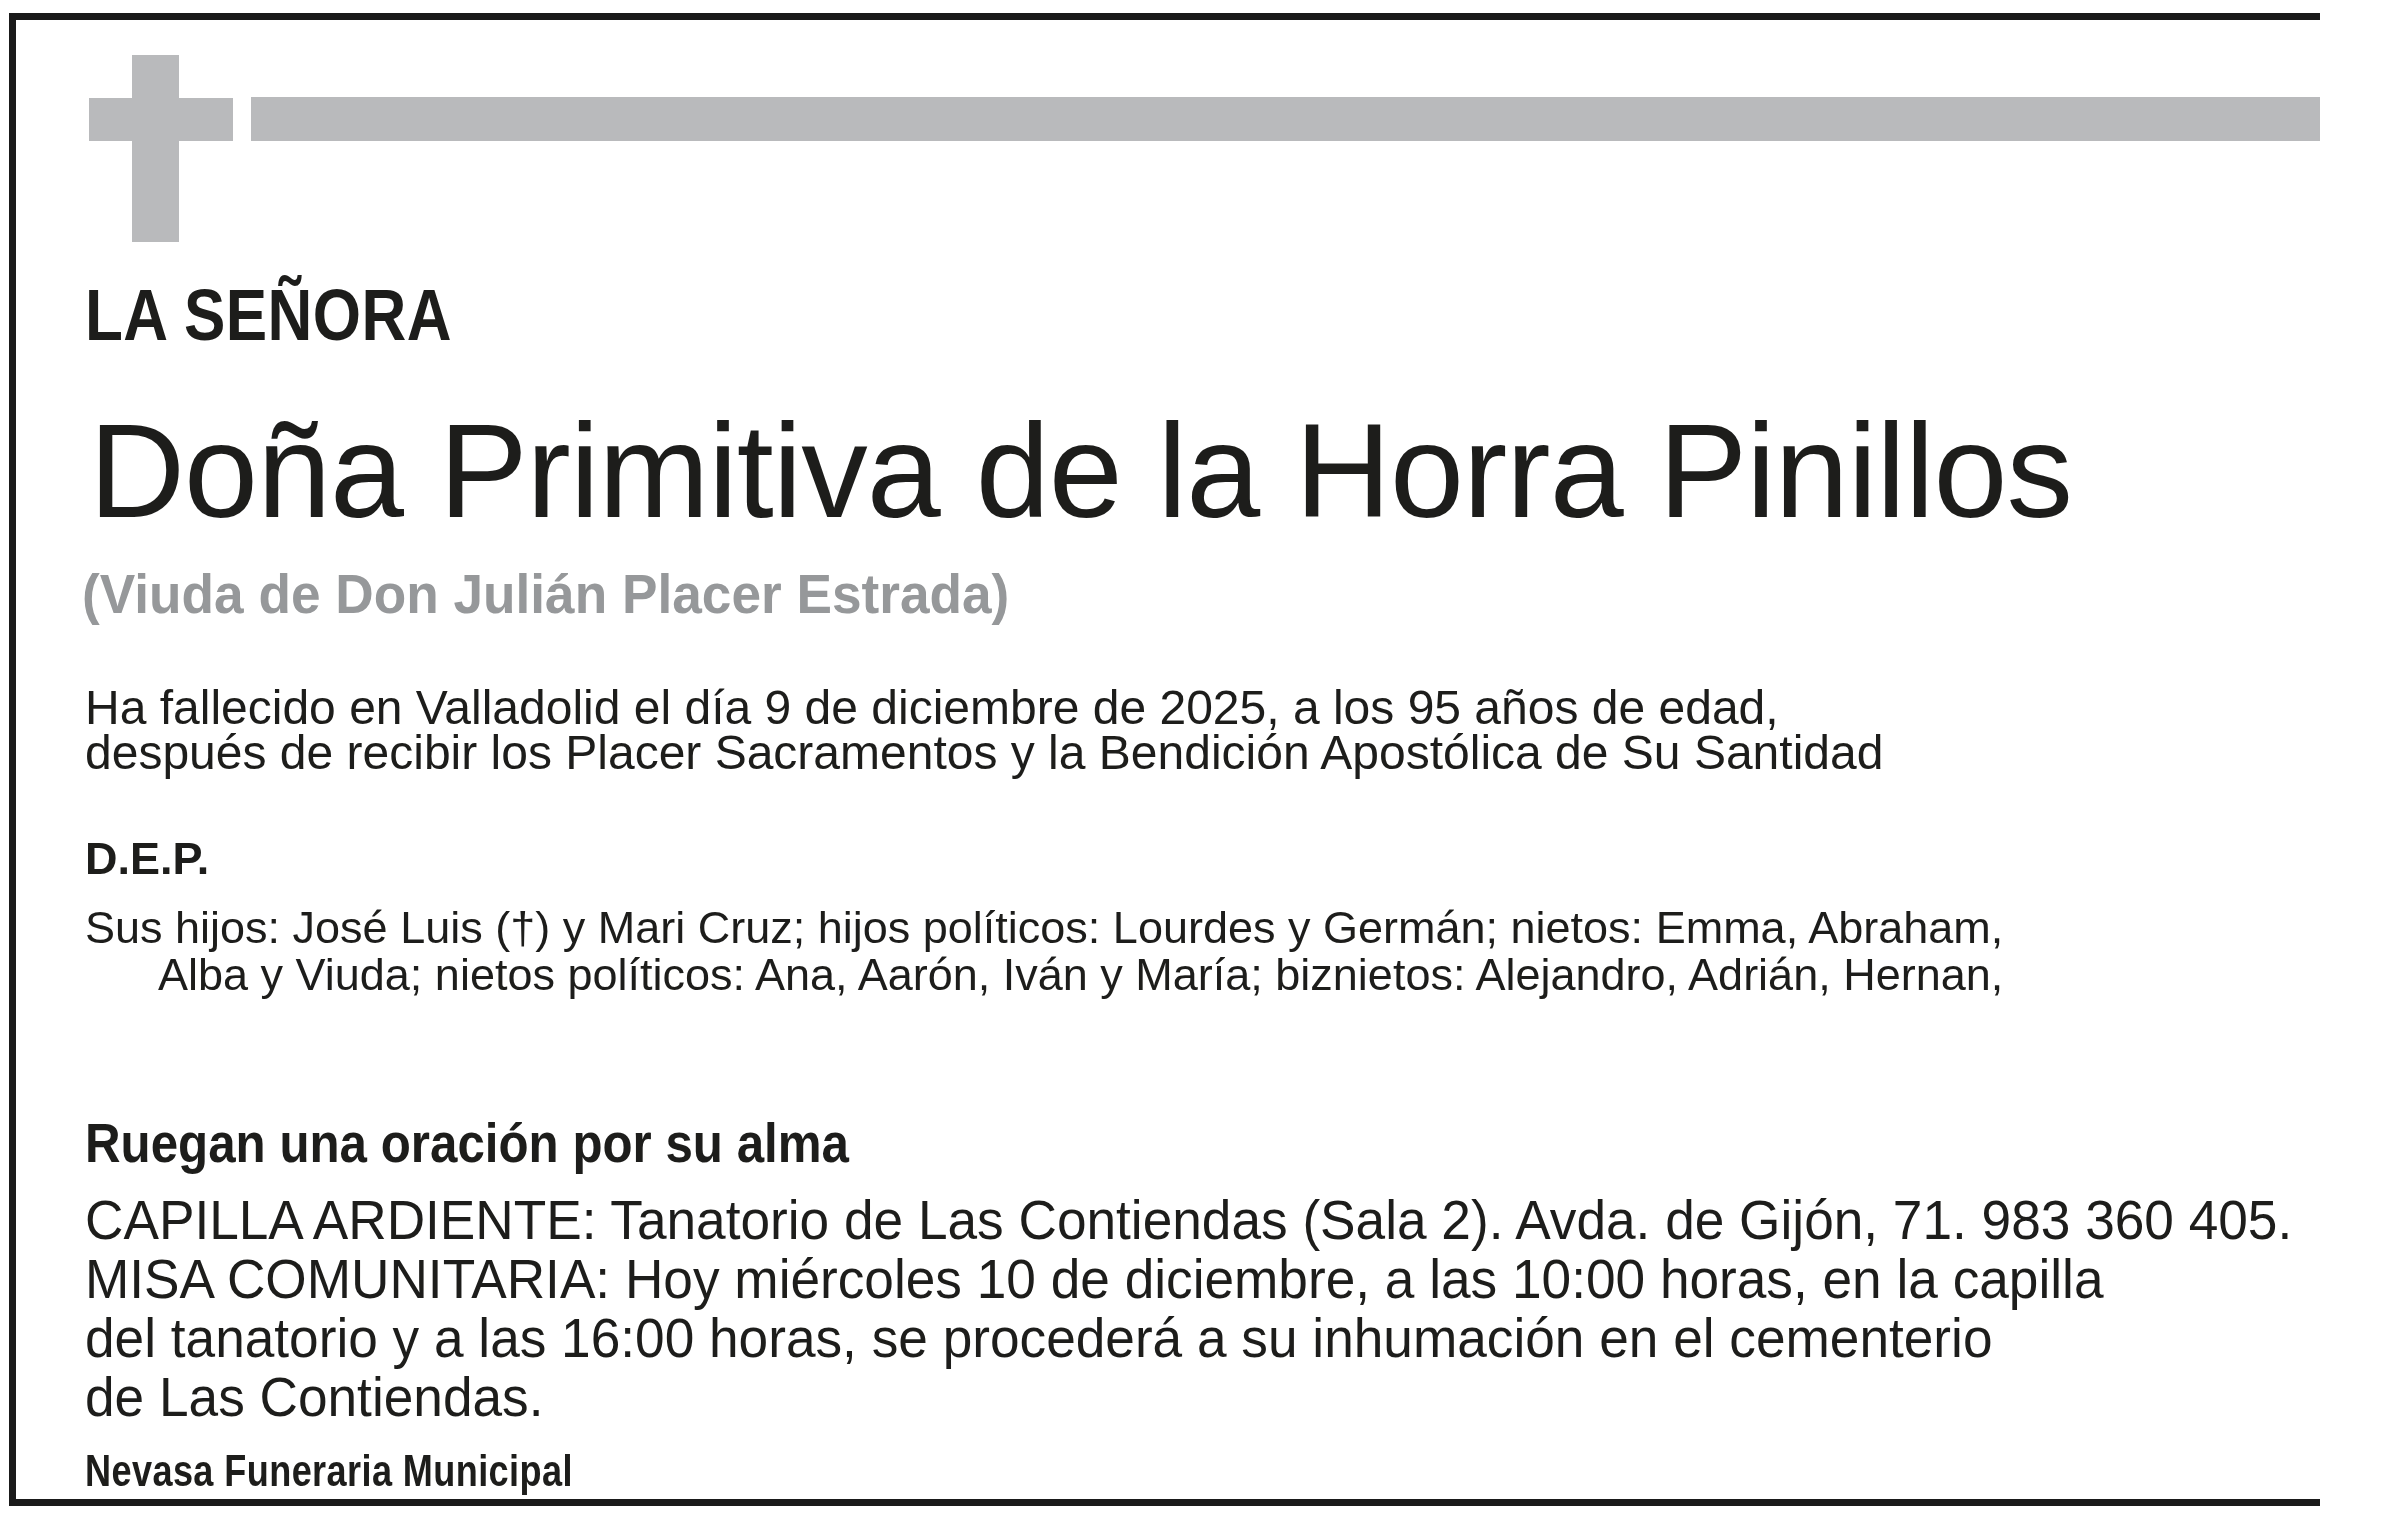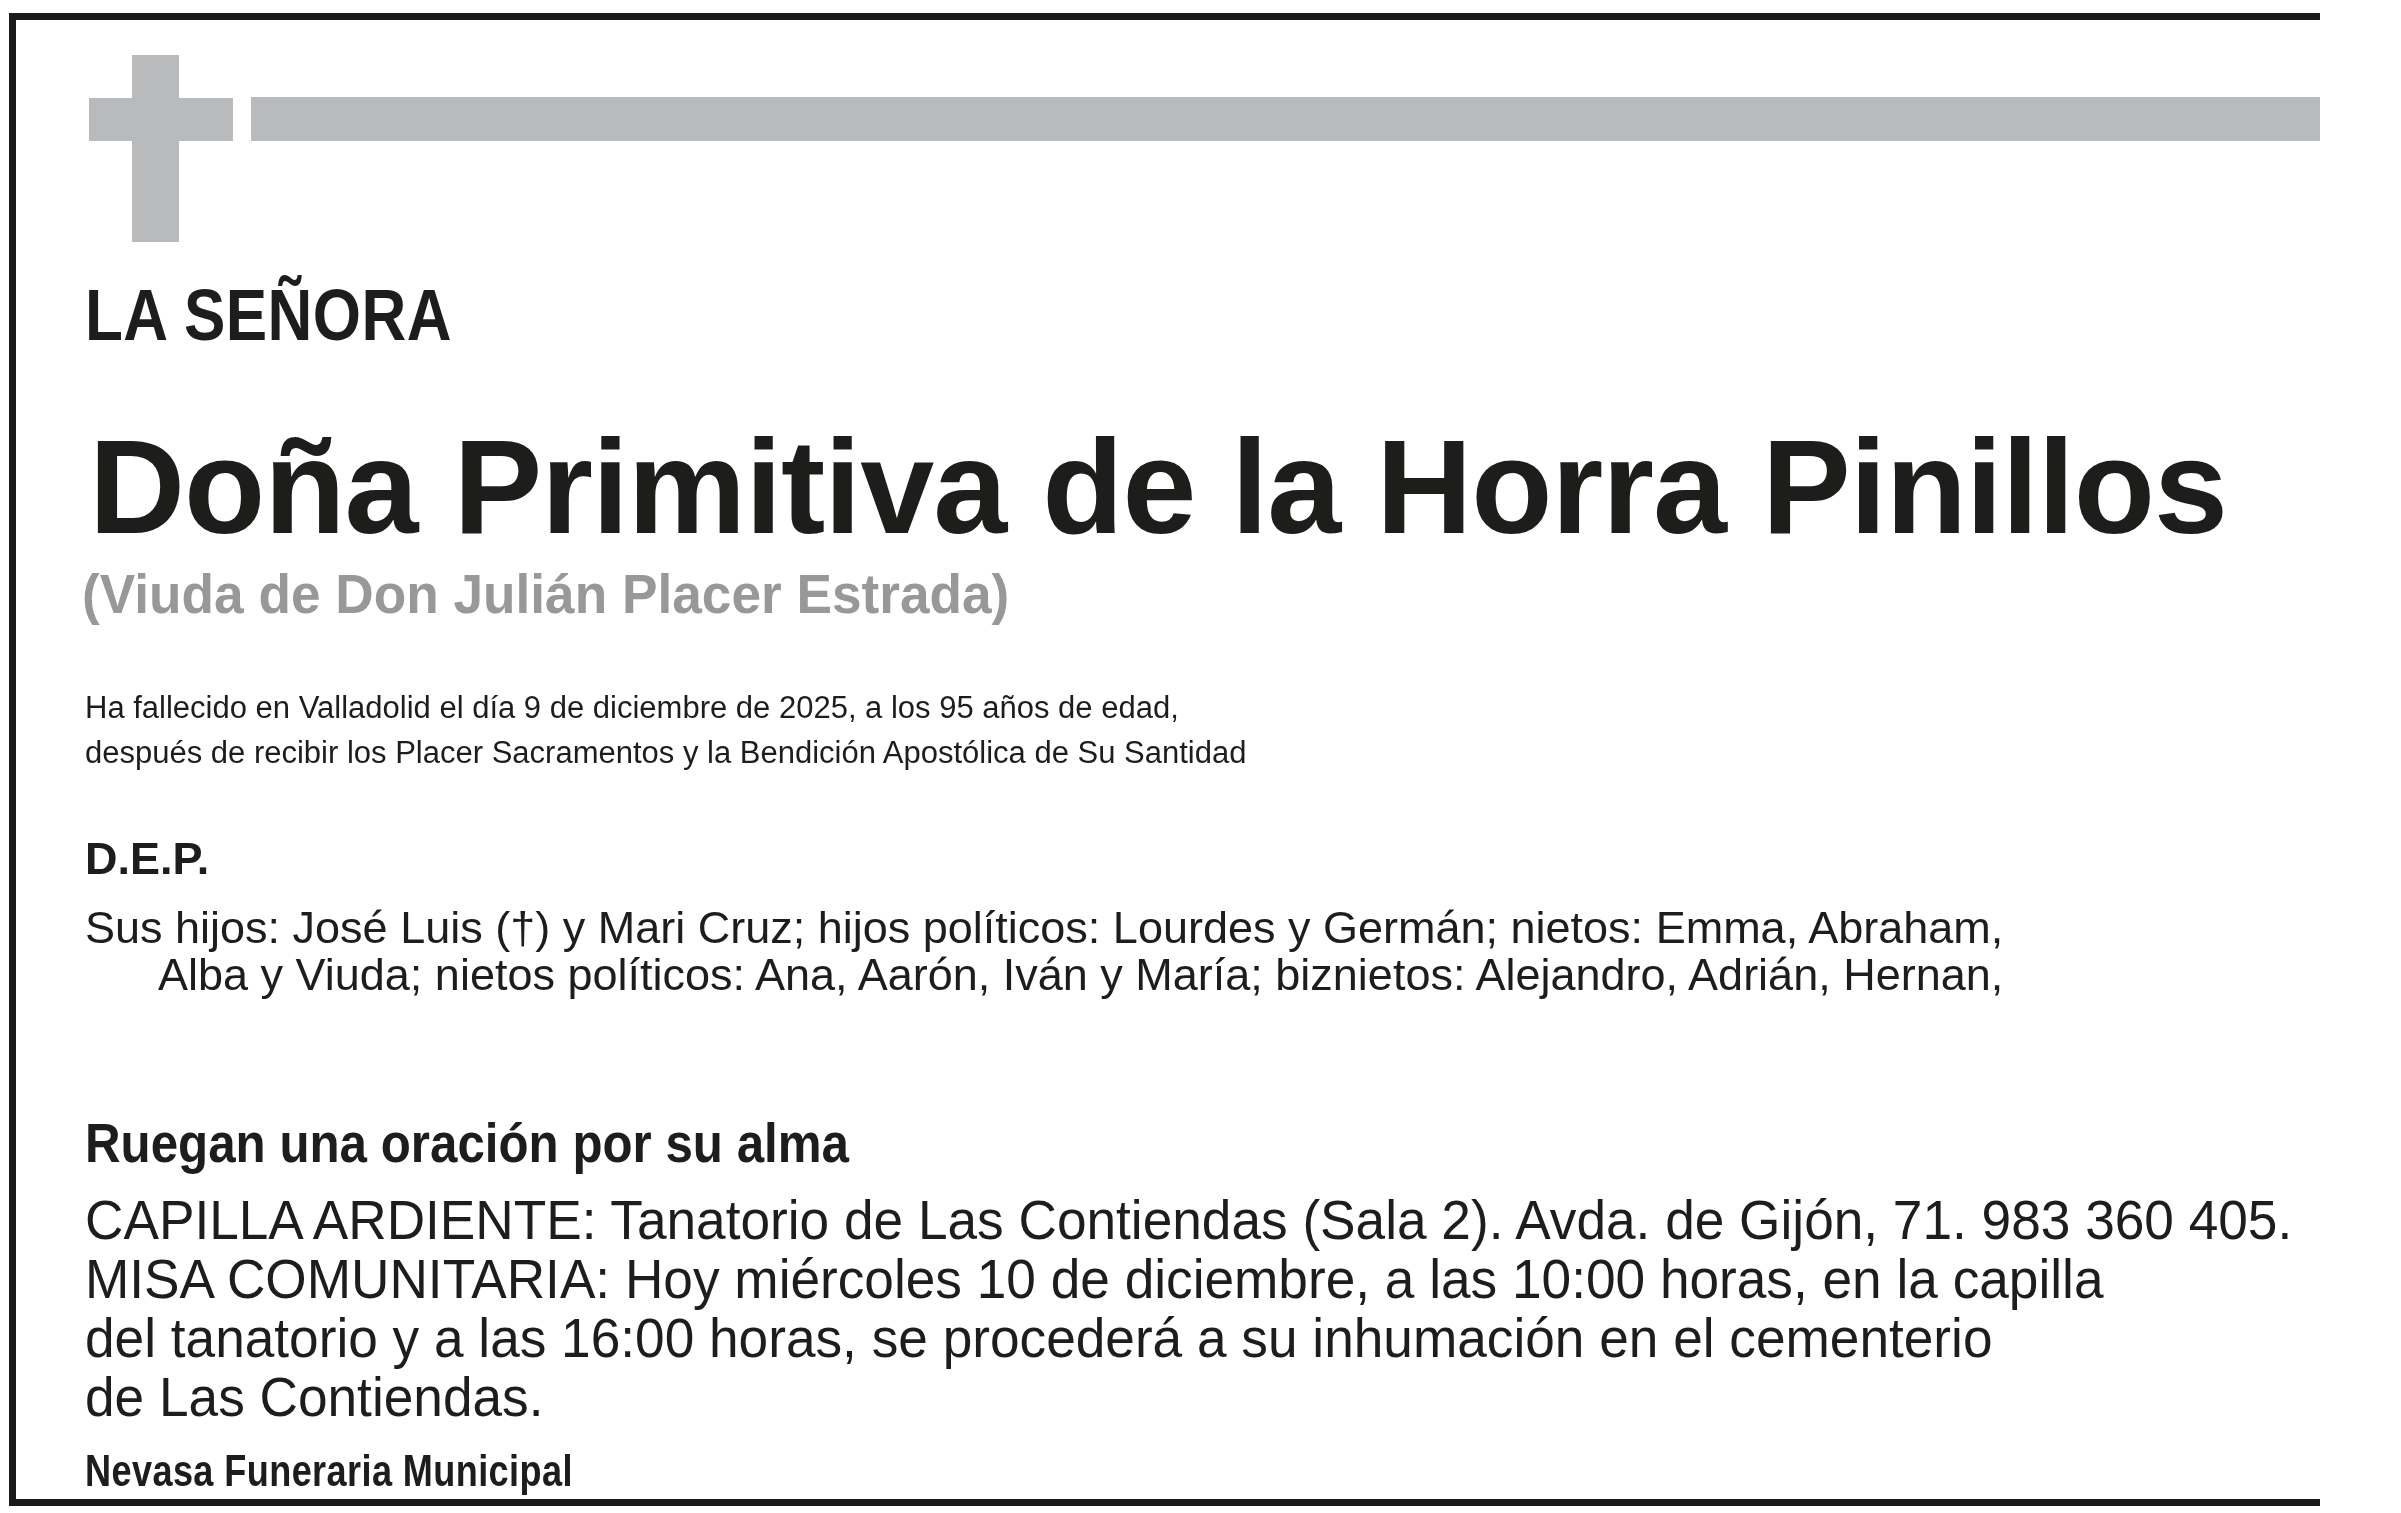--- a/index.html
+++ b/index.html
@@ -17,29 +17,28 @@
   .cross-h { left:89px; top:98px; width:144px; height:43px; }
   .longbar { left:251px; top:97px; width:2079px; height:44px; }
 
   .txt { position:absolute; line-height:1; white-space:nowrap; transform-origin:left top; }
 
   .header-label {
     left:85px; top:278px; font-size:73px; font-weight:bold;
     transform:scaleX(0.85); letter-spacing:0.5px;
   }
   .deceased-name {
-    left:89px; top:405px; font-size:133px; font-weight:bold;
+    left:89px; top:405px; font-size:133px; font-weight:normal;
     letter-spacing:-1px;
-    margin-top:16px;
   }
   .widow-line {
     left:82px; top:566px; font-size:56px; font-weight:bold; color:#96989a;
     transform:scaleX(0.95);
   }
-  .announcement { left:85px; top:685px; font-size:31px; }
+  .announcement { left:85px; top:685px; font-size:48px; }
   .announcement .line { line-height:45px; }
   .dep { left:85px; top:836px; font-size:45px; font-weight:bold; }
   .family { left:85px; top:904px; font-size:45px;text-align:right; }
   .family .line { line-height:47px; }
   .prayer { left:85px; top:1115px; font-size:56px; font-weight:bold; transform:scaleX(0.88); }
   .services { left:85px; top:1190px; font-size:56px; transform:scaleX(0.95); }
   .services .line { line-height:59px; }
   .funeral-home {
     left:85px; top:1449px; font-size:44px; font-weight:bold;
     transform:scaleX(0.82); letter-spacing:0.5px;

